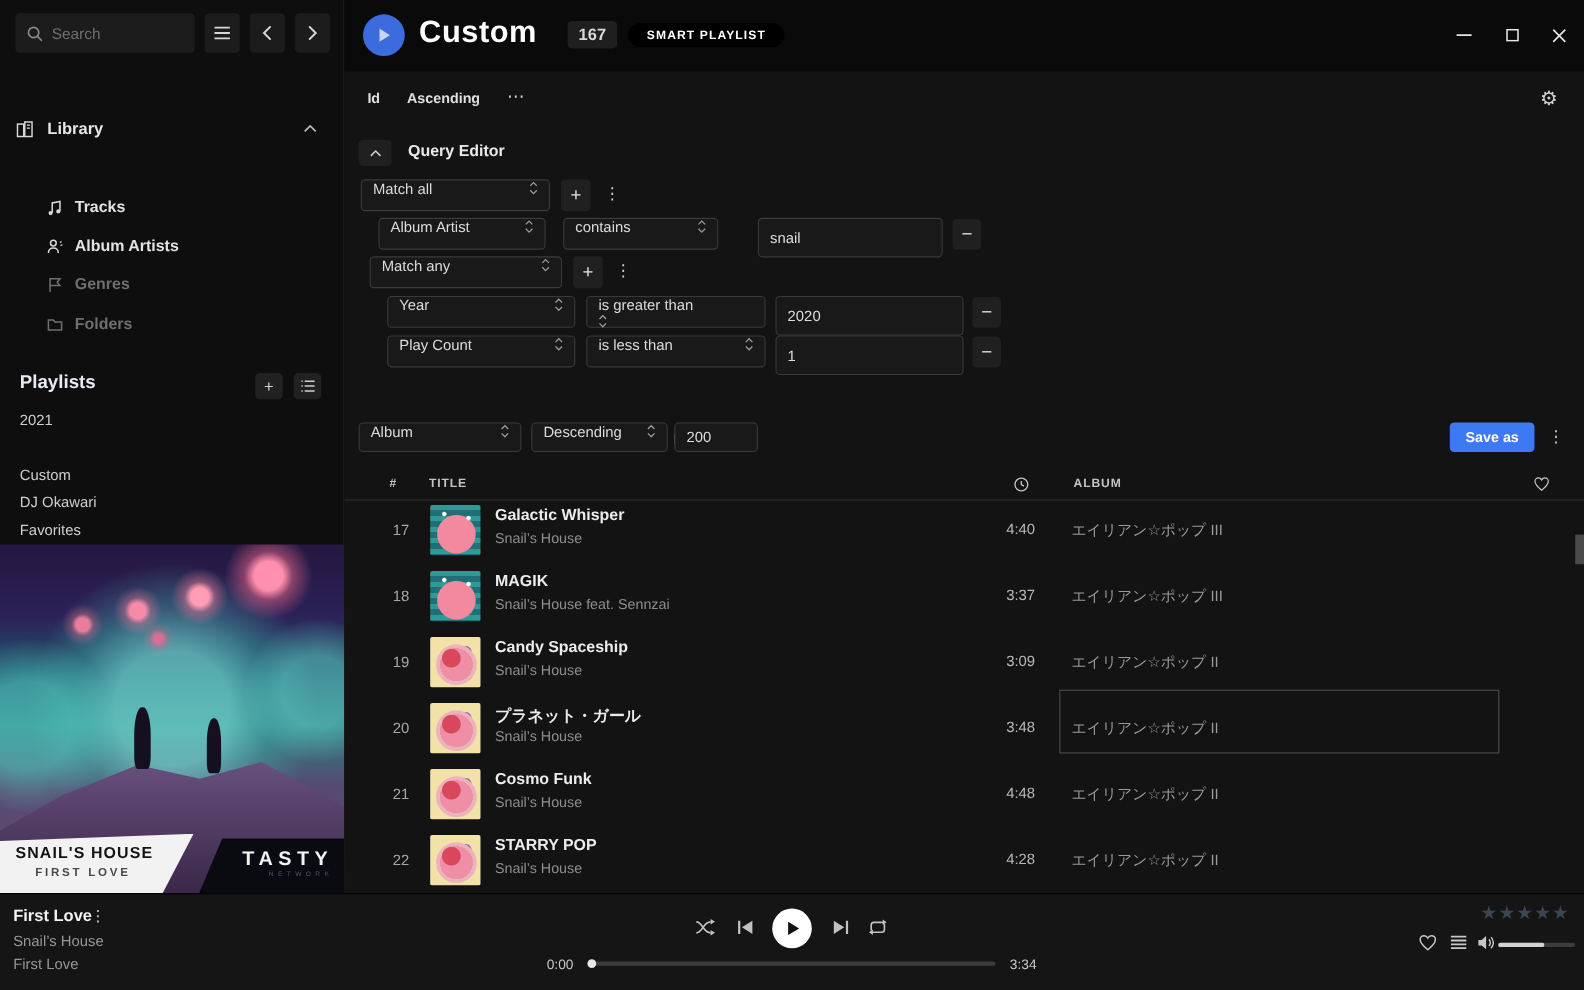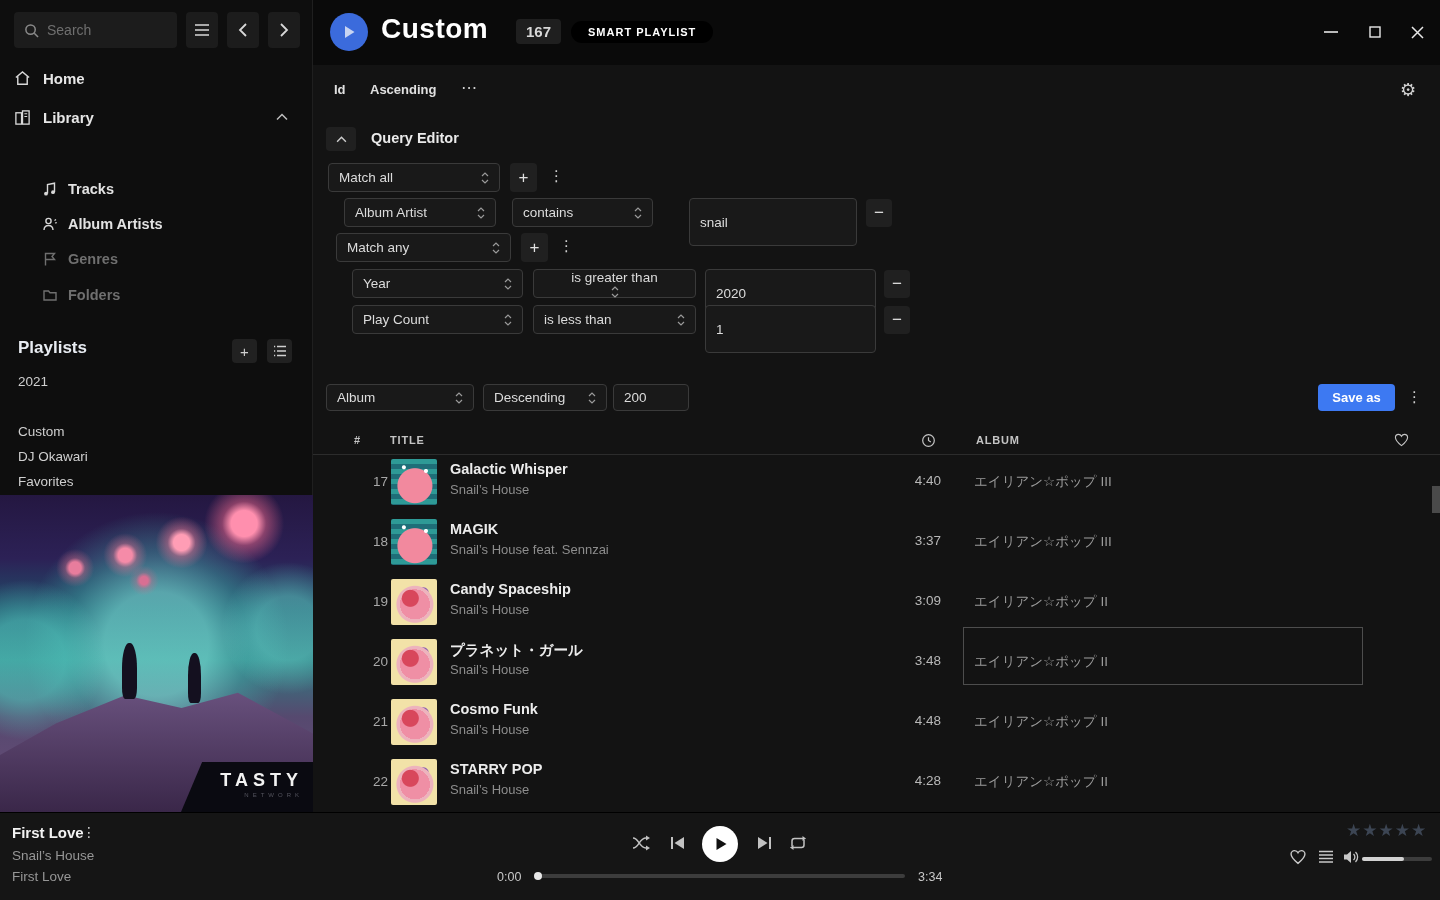--- a/index.html
+++ b/index.html
@@ -49,33 +49,33 @@
   .hero-count{position:absolute;left:203px;top:19px;background:#1f1f1f;border-radius:4px;padding:4px 10px;font-size:15px;font-weight:700;color:#d8d8d8;}
   .hero-pill{position:absolute;left:258px;top:21px;background:#000;border-radius:12px;padding:5px 17px;font-size:11px;font-weight:800;color:#fff;letter-spacing:1px;}
   .win-btn{position:absolute;top:22px;width:20px;height:20px;display:flex;align-items:center;justify-content:center;color:#e8e8e8;font-size:16px;}
 
   .tb-link{position:absolute;top:82px;font-size:13px;font-weight:700;color:#e0e0e0;cursor:pointer;}
   .tb-dots{position:absolute;left:148px;top:78px;font-size:16px;color:#cfcfcf;letter-spacing:1px;}
   .gear{position:absolute;left:1087px;top:79px;font-size:18px;color:#d2d2d2;}
 
   .qe-collapse{position:absolute;left:13px;top:127px;width:30px;height:24px;background:#202020;border-radius:4px;display:flex;align-items:center;justify-content:center;color:#cfcfcf;}
   .qe-title{position:absolute;left:58px;top:130px;font-size:14.5px;font-weight:600;color:#eaeaea;}
-  .sel{position:absolute;height:29px;background:#191919;border:1px solid #3a3a3a;border-radius:4px;display:flex;align-items:center;justify-content:space-between;padding:0 10px;font-size:13.5px;color:#dcdcdc;cursor:pointer;}
-  .inp{position:absolute;height:48px;background:#191919;border:1px solid #3a3a3a;border-radius:4px;padding:0 10px;font-size:13.5px;color:#dcdcdc;font-family:inherit;outline:none;}
+  .sel{position:absolute;height:29px;background:#191919;border:1px solid #3a3a3a;border-radius:4px;display:flex;align-items:flex-start;justify-content:space-between;padding:0 10px;font-size:13.5px;color:#dcdcdc;cursor:pointer;}
+  .inp{position:absolute;height:36px;background:#191919;border:1px solid #3a3a3a;border-radius:4px;padding:0 10px;font-size:13.5px;color:#dcdcdc;font-family:inherit;outline:none;}
   .sm-btn{position:absolute;width:27px;height:29px;background:#202020;border-radius:4px;display:flex;align-items:center;justify-content:center;color:#e0e0e0;font-size:17px;cursor:pointer;}
   .vdots{position:absolute;width:14px;font-size:15px;color:#cfcfcf;text-align:center;cursor:pointer;}
   .form-label{position:absolute;font-size:12.5px;color:#b8b8b8;margin-top:29px;}
   .save-btn{position:absolute;left:1005px;top:384px;width:77px;height:27px;background:#3d79f2;border:none;border-radius:4px;color:#fff;font-weight:700;font-size:13px;font-family:inherit;cursor:pointer;}
 
   
   .thead{position:absolute;left:0;top:428px;width:1127px;height:27px;border-bottom:1px solid #2c2c2c;}
   .th{position:absolute;top:6px;font-size:11px;font-weight:600;letter-spacing:.8px;color:#c4c4c4;cursor:pointer;}
   .rows{position:absolute;left:0;top:452px;width:1127px;height:360px;}
   .trow{position:absolute;left:0;width:1127px;height:60px;cursor:pointer;}
-  .tnum{position:absolute;left:40px;top:22px;width:35px;text-align:right;font-size:13.5px;color:#a8a8a8;}
+  .tnum{position:absolute;left:24px;top:22px;width:35px;text-align:right;font-size:13.5px;color:#a8a8a8;}
   .tthumb{position:absolute;left:78px;top:7px;width:46px;height:46px;border-radius:2px;}
   .thumb-pink{background:
     radial-gradient(circle at 28% 18%, #fff 0 1.5px, transparent 2.5px),
     radial-gradient(circle at 76% 26%, #fff 0 1.5px, transparent 2.5px),
     radial-gradient(circle at 52% 58%, #f2899e 0 17px, rgba(242,137,158,0) 18px),
     repeating-linear-gradient(180deg,#2e9a96 0 5px,#1f6e78 5px 10px);}
   .thumb-cream{background:
     radial-gradient(circle at 42% 42%, #d8475c 0 8px, transparent 9px),
     radial-gradient(circle at 52% 55%, #ef8fa5 0 15px, #edb3bd 15px 18px, transparent 19px),
     radial-gradient(circle at 70% 30%, #8a5fb0 0 5px, transparent 6px),
@@ -134,28 +134,20 @@
         </span>
     </div>
     <div class="sq-btn" style="left:268px;">
       <span>
           <svg width="10" height="14" viewBox="0 0 10 14">
             <path d="M2 1 L8 7 L2 13" fill="none" stroke="#d8d8d8" stroke-width="1.8"></path>
           </svg>
         </span>
     </div>
 
-    <div class="nav-row" style="top:62px;">
-      <span>
-          <svg width="17" height="17" viewBox="0 0 18 18">
-            <path d="M2 8 L9 2 L16 8 M4 7 V15 H14 V7" fill="none" stroke="#d8d8d8" stroke-width="1.5"></path>
-          </svg>
-        </span>
-      <span>Home</span>
-    </div>
     <div class="nav-row" style="top:101px;">
       <span>
           <svg width="17" height="17" viewBox="0 0 18 18">
             <rect x="2" y="4" width="6" height="12" fill="none" stroke="#d8d8d8" stroke-width="1.4"></rect>
             <rect x="9" y="2" width="7" height="14" fill="none" stroke="#d8d8d8" stroke-width="1.4"></rect>
             <path d="M11 5h3M11 8h3" stroke="#d8d8d8" stroke-width="1.2"></path>
           </svg>
         </span>
       <span>Library</span>
       <span style="position:absolute;right:12px;">
@@ -216,20 +208,24 @@
     </div>
     <div class="pl-item" style="top:369px;">2021</div>
     <div class="pl-item" style="top:419px;">Custom</div>
     <div class="pl-item" style="top:444px;">DJ Okawari</div>
     <div class="pl-item" style="top:469px;">Favorites</div>
 
     <div class="album-art">
       <div class="art-rock"></div>
       <div class="art-fig" style="left:122px;top:148px;width:15px;height:56px;"></div>
       <div class="art-fig" style="left:188px;top:158px;width:13px;height:50px;"></div>
+      <div class="art-banner-white">
+        <div class="abw-artist">SNAIL'S HOUSE</div>
+        <div class="abw-title">FIRST LOVE</div>
+      </div>
       <div class="art-banner-black">
         <div class="abb-label">TASTY</div>
         <div class="abb-sub">NETWORK</div>
       </div>
     </div>
   </div>
 
   <div id="main">
     <div class="hero">
       <div class="hero-play">

